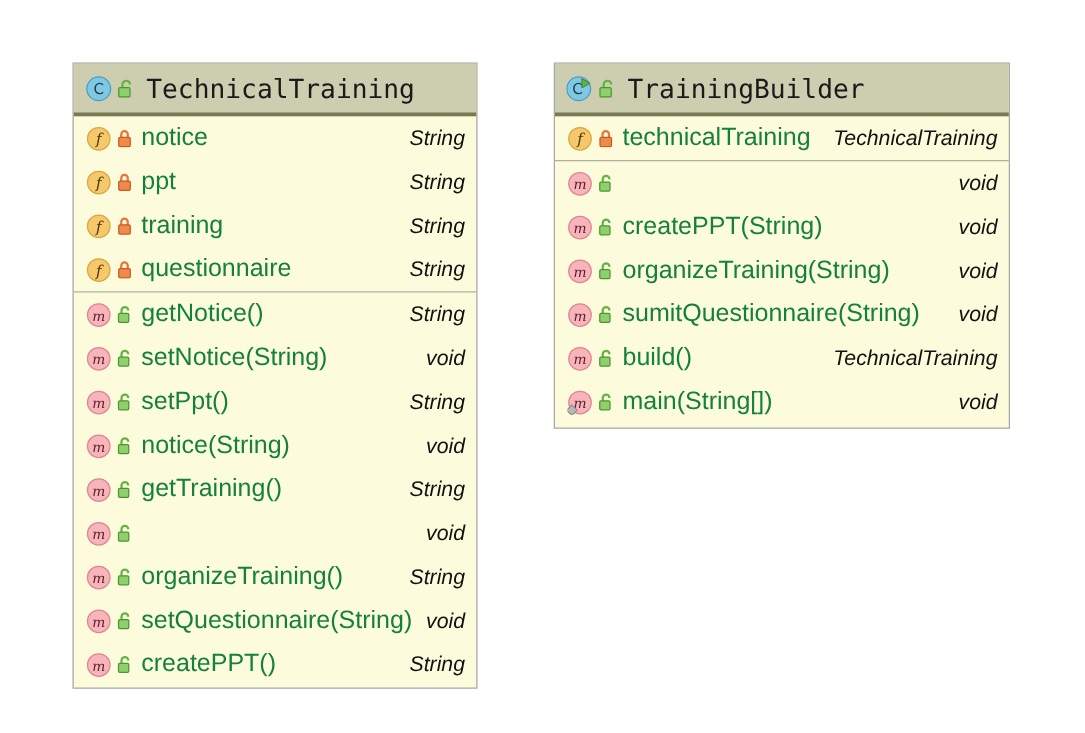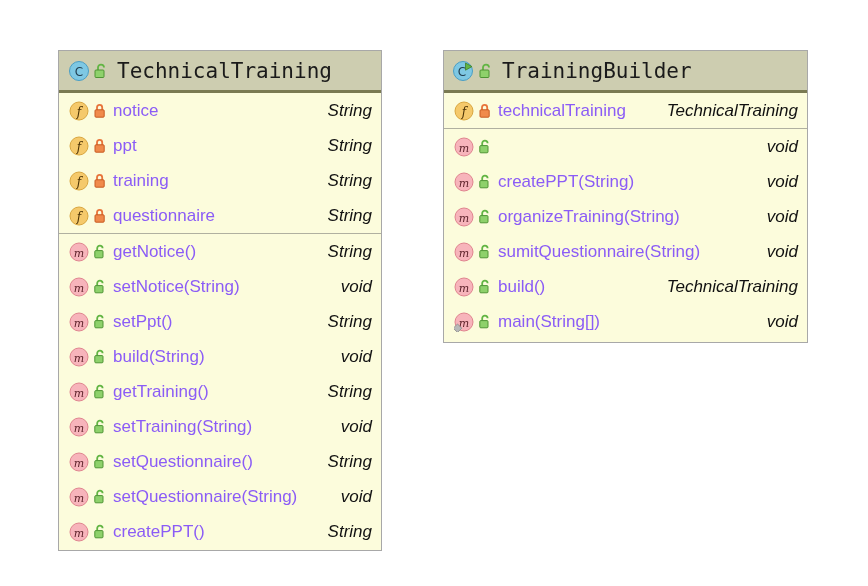--- a/index.html
+++ b/index.html
@@ -49,22 +49,22 @@
   }
 
   .member-row {
     display: flex;
     align-items: center;
     box-sizing: border-box;
     padding: 0 9px 0 10px;
     white-space: nowrap;
   }
   .member-name {
-    font-size: 17px;
-    color: #8b5cf6;
+    font-size: 20px;
+    color: #15803d;
     margin-left: 7px;
     overflow: hidden;
   }
   .member-type {
     font-size: 17px;
     color: #111111;
     margin-left: auto;
     padding-left: 6px;
     font-style: italic;
   }
@@ -226,21 +226,21 @@
           <circle cx="10" cy="10" r="9" fill="#f7b4bb" stroke="#e0848f" stroke-width="1"></circle>
           <text x="10" y="14.5" text-anchor="middle" font-family="DejaVu Serif, serif" font-style="italic" font-size="11" fill="#5a1f27">m</text>
         </svg>
       </span>
       <span class="icon vis-icon">
         <svg viewBox="0 0 13 15">
           <path d="M4.2 6.6 V4.3 A2.6 2.6 0 0 1 9.6 4.3" fill="none" stroke="#62b543" stroke-width="1.8"></path>
           <rect x="1.8" y="6.6" width="8.2" height="7.2" rx="1" fill="#8ed16b" stroke="#4e9434" stroke-width="1"></rect>
         </svg>
       </span>
-      <span class="member-name">build(String)</span>
+      <span class="member-name">notice(String)</span>
       <span class="member-type">void</span>
     </div>
     <div class="member-row" style="height:35px;">
       <span class="icon kind-icon">
         <svg viewBox="0 0 20 20">
           <circle cx="10" cy="10" r="9" fill="#f7b4bb" stroke="#e0848f" stroke-width="1"></circle>
           <text x="10" y="14.5" text-anchor="middle" font-family="DejaVu Serif, serif" font-style="italic" font-size="11" fill="#5a1f27">m</text>
         </svg>
       </span>
       <span class="icon vis-icon">
@@ -258,37 +258,36 @@
           <circle cx="10" cy="10" r="9" fill="#f7b4bb" stroke="#e0848f" stroke-width="1"></circle>
           <text x="10" y="14.5" text-anchor="middle" font-family="DejaVu Serif, serif" font-style="italic" font-size="11" fill="#5a1f27">m</text>
         </svg>
       </span>
       <span class="icon vis-icon">
         <svg viewBox="0 0 13 15">
           <path d="M4.2 6.6 V4.3 A2.6 2.6 0 0 1 9.6 4.3" fill="none" stroke="#62b543" stroke-width="1.8"></path>
           <rect x="1.8" y="6.6" width="8.2" height="7.2" rx="1" fill="#8ed16b" stroke="#4e9434" stroke-width="1"></rect>
         </svg>
       </span>
-      <span class="member-name">setTraining(String)</span>
-      <span class="member-type">void</span>
-    </div>
-    <div class="member-row" style="height:35px;">
-      <span class="icon kind-icon">
-        <svg viewBox="0 0 20 20">
-          <circle cx="10" cy="10" r="9" fill="#f7b4bb" stroke="#e0848f" stroke-width="1"></circle>
-          <text x="10" y="14.5" text-anchor="middle" font-family="DejaVu Serif, serif" font-style="italic" font-size="11" fill="#5a1f27">m</text>
-        </svg>
-      </span>
-      <span class="icon vis-icon">
-        <svg viewBox="0 0 13 15">
-          <path d="M4.2 6.6 V4.3 A2.6 2.6 0 0 1 9.6 4.3" fill="none" stroke="#62b543" stroke-width="1.8"></path>
-          <rect x="1.8" y="6.6" width="8.2" height="7.2" rx="1" fill="#8ed16b" stroke="#4e9434" stroke-width="1"></rect>
-        </svg>
-      </span>
-      <span class="member-name">setQuestionnaire()</span>
+      <span class="member-type">void</span>
+    </div>
+    <div class="member-row" style="height:35px;">
+      <span class="icon kind-icon">
+        <svg viewBox="0 0 20 20">
+          <circle cx="10" cy="10" r="9" fill="#f7b4bb" stroke="#e0848f" stroke-width="1"></circle>
+          <text x="10" y="14.5" text-anchor="middle" font-family="DejaVu Serif, serif" font-style="italic" font-size="11" fill="#5a1f27">m</text>
+        </svg>
+      </span>
+      <span class="icon vis-icon">
+        <svg viewBox="0 0 13 15">
+          <path d="M4.2 6.6 V4.3 A2.6 2.6 0 0 1 9.6 4.3" fill="none" stroke="#62b543" stroke-width="1.8"></path>
+          <rect x="1.8" y="6.6" width="8.2" height="7.2" rx="1" fill="#8ed16b" stroke="#4e9434" stroke-width="1"></rect>
+        </svg>
+      </span>
+      <span class="member-name">organizeTraining()</span>
       <span class="member-type">String</span>
     </div>
     <div class="member-row" style="height:35px;">
       <span class="icon kind-icon">
         <svg viewBox="0 0 20 20">
           <circle cx="10" cy="10" r="9" fill="#f7b4bb" stroke="#e0848f" stroke-width="1"></circle>
           <text x="10" y="14.5" text-anchor="middle" font-family="DejaVu Serif, serif" font-style="italic" font-size="11" fill="#5a1f27">m</text>
         </svg>
       </span>
       <span class="icon vis-icon">

